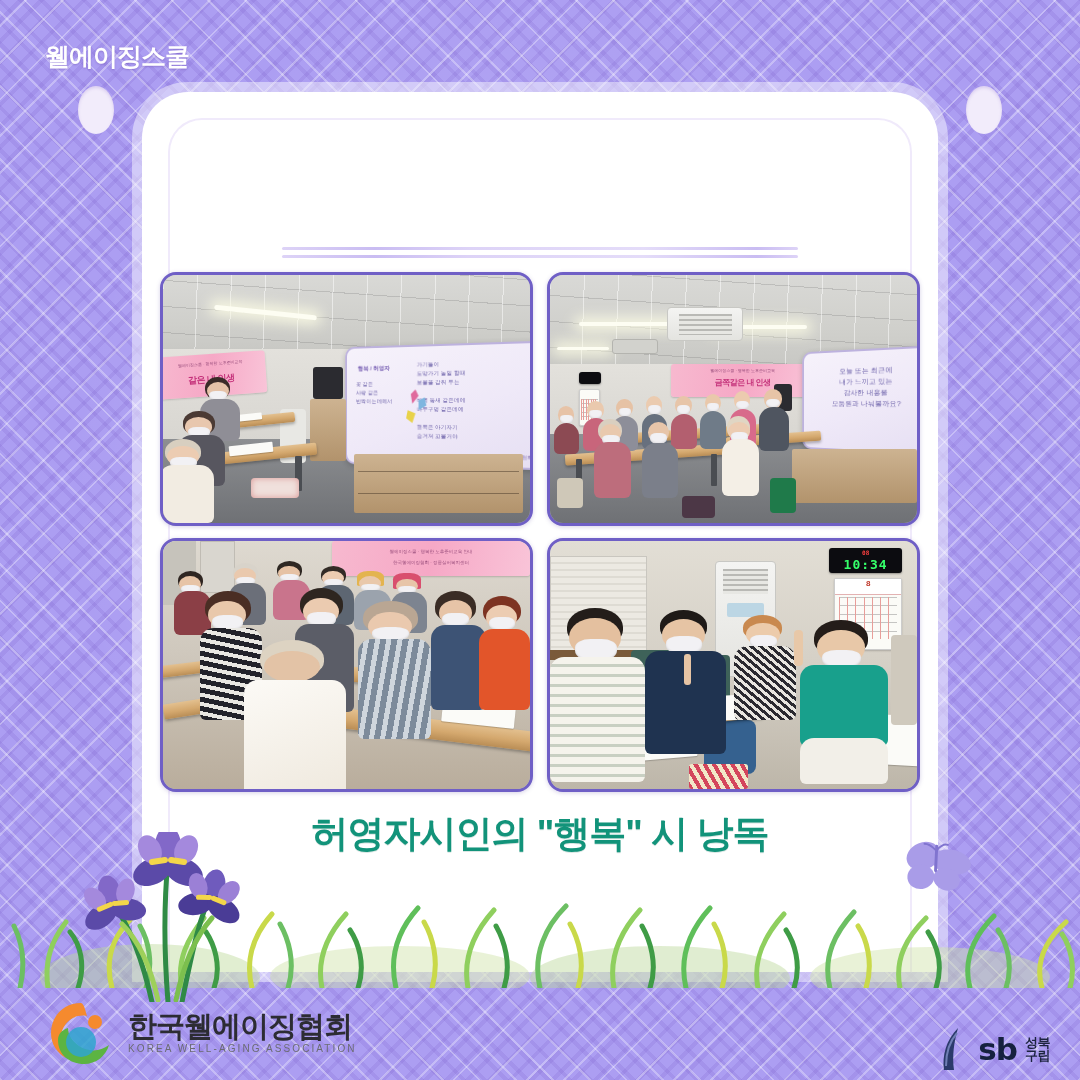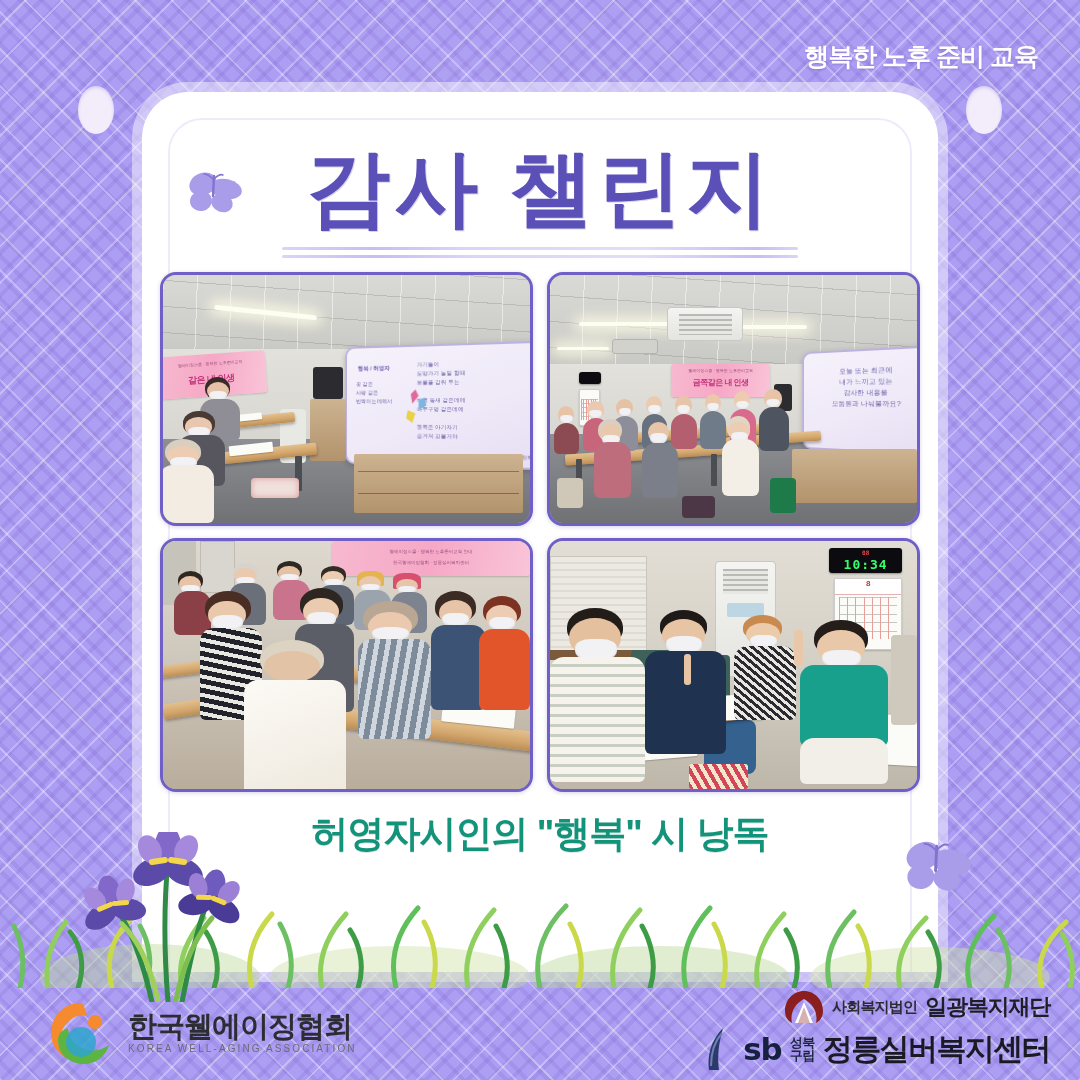--- a/index.html
+++ b/index.html
@@ -196,42 +196,28 @@
   .sb-sub span{font-size:13px;font-weight:bold;color:#1d2440;letter-spacing:-.5px;}
 </style>
 </head>
 <body>
 
 <div id="poster">
 
   <div class="bg-pattern"></div>
   <div class="bg-vignette"></div>
 
-  <div class="hdr" id="hdr-right">행복한 노후 준비 교육</div>
+  <div class="hdr" id="hdr-left">웰에이징스쿨</div>
 
   <div class="punch" id="punch-left"></div>
   <div class="punch" id="punch-right"></div>
 
   <div class="card-outer">
     <div class="card-inner-line"></div>
 
-    <div class="title-row">
-      <svg class="butterfly" id="butterfly-title" width="62" height="46" viewBox="0 0 62 46">
-        <g fill="#a99ce8">
-          <ellipse cx="19" cy="14" rx="14" ry="11" transform="rotate(-22 19 14)"></ellipse>
-          <ellipse cx="17" cy="31" rx="11" ry="10" transform="rotate(-8 17 31)"></ellipse>
-          <ellipse cx="42" cy="19" rx="16" ry="10" transform="rotate(12 42 19)"></ellipse>
-          <ellipse cx="38" cy="33" rx="11" ry="9" transform="rotate(20 38 33)"></ellipse>
-        </g>
-        <path d="M30 6 L29 26" stroke="#8074cf" stroke-width="2.4" fill="none" stroke-linecap="round"></path>
-        <path d="M29 9 C25 5 22 4 20 4" stroke="#8074cf" stroke-width="1.6" fill="none" stroke-linecap="round"></path>
-        <path d="M30 9 C34 5 37 4 39 5" stroke="#8074cf" stroke-width="1.6" fill="none" stroke-linecap="round"></path>
-      </svg>
-      <div id="title-text">감사 챌린지</div>
-    </div>
 
     <div class="divider">
       <i class="l1"></i>
         <i class="l2"></i>
     </div>
 
     <div class="photos">
 
       <div class="photo">
         <div class="scene">
@@ -314,21 +300,21 @@
           <div class="wall" style="top:36%;height:34%;"></div>
           <div class="floor" style="height:36%;"></div>
           <div class="fluor" style="left:8%;top:19%;width:26%;height:4px;"></div>
           <div class="fluor" style="left:44%;top:20%;width:26%;height:4px;"></div>
           <div class="fluor" style="left:2%;top:29%;width:14%;height:3px;"></div>
           <div class="ac-unit" style="left:32%;top:13%;width:20%;height:13%;">
             <div class="ac-vent" style="left:14%;top:18%;right:14%;bottom:18%;"></div>
           </div>
           <div class="projector" style="left:17%;top:26%;width:12%;height:5%;"></div>
 
-          <div class="banner" style="left:33%;top:36%;width:27%;height:13%;">
+          <div class="banner" style="left:33%;top:36%;width:27%;height:13%;padding-left:44px;">
             <div class="btxt" style="top:38%;font-size:8px;">금쪽같은 내 인생</div>
             <div class="bsub" style="top:12%;">웰에이징스쿨 · 행복한 노후준비교육</div>
           </div>
 
           <div class="screen" style="left:67%;top:30%;width:36%;height:40%;transform:perspective(240px) rotateY(-14deg);">
             <div class="stxt" style="left:8%;top:14%;width:86%;font-size:7px;line-height:11px;text-align:center;">오늘 또는 최근에
 내가 느끼고 있는
 감사한 내용을
 모둠원과 나눠볼까요?</div>
           </div>
@@ -692,36 +678,26 @@
         <circle cx="47" cy="22" r="7" fill="#f58a2e"></circle>
       </svg>
       <div class="ltxt">
         <div class="lk">한국웰에이징협회</div>
         <div class="le">KOREA WELL-AGING ASSOCIATION</div>
       </div>
     </div>
 
     <div class="logo-right">
       <div class="lr-row">
-        <svg width="40" height="34" viewBox="0 0 40 34">
-          <path d="M20 1 C9 1 1 10 1 21 C1 27 4 31 8 33 C6 24 10 14 20 9 C30 14 34 24 32 33 C36 31 39 27 39 21 C39 10 31 1 20 1 Z" fill="#8b1f1f"></path>
-          <path d="M20 12 L29 33 L11 33 Z" fill="#ffffff"></path>
-          <path d="M20 17 L26 33 L14 33 Z" fill="#8b1f1f" opacity=".35"></path>
-        </svg>
-        <span class="lr-kor-sm">사회복지법인</span>
-        <span class="lr-kor-md">일광복지재단</span>
-      </div>
-      <div class="lr-row">
         <svg width="30" height="46" viewBox="0 0 30 46">
           <path d="M4 44 C2 30 6 14 18 2 C14 16 12 30 14 44 Z" fill="#2b3a6b"></path>
           <path d="M6 40 C6 28 9 16 17 7" stroke="#6f7fb5" stroke-width="2" fill="none"></path>
         </svg>
         <span class="sb-mark">sb</span>
         <span class="sb-sub">
           <span>성북</span>
           <span>구립</span>
         </span>
-        <span class="lr-kor-lg">정릉실버복지센터</span>
       </div>
     </div>
   </div>
 
 </div>
 
 </body></html>

